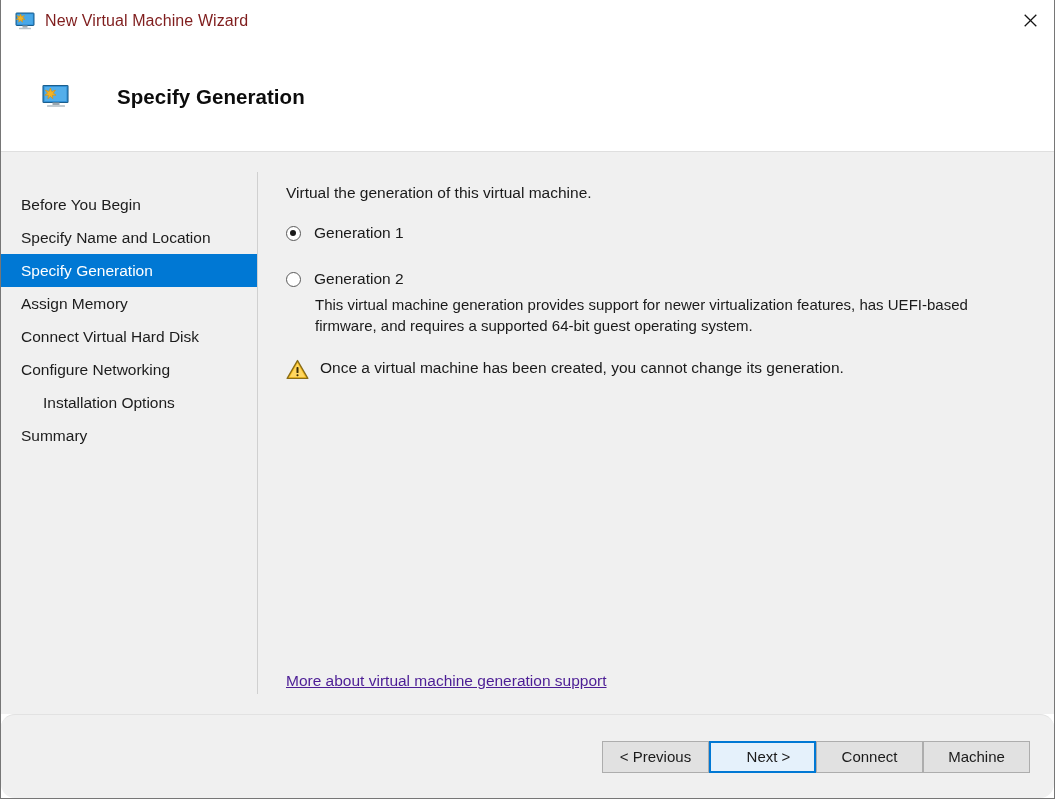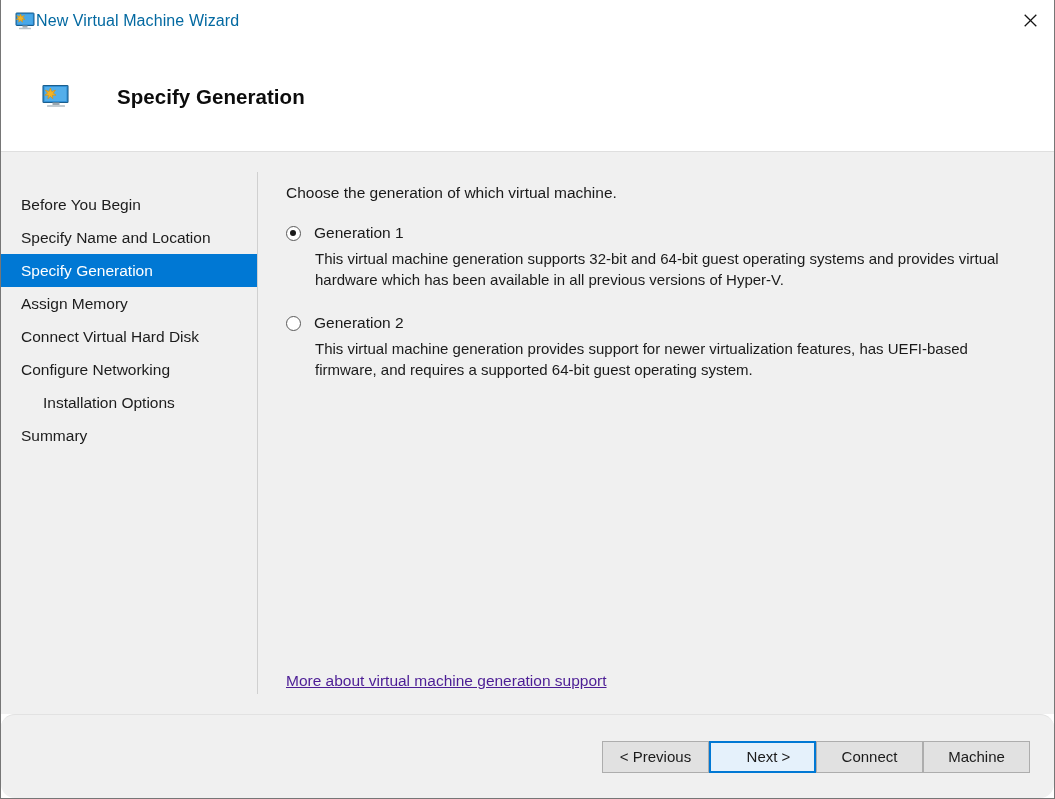--- a/index.html
+++ b/index.html
@@ -30,23 +30,23 @@
     align-items: center;
     position: relative;
   }
   #title-icon {
     width: 22px; height: 22px;
     margin-left: 13px;
     position: relative;
     flex: 0 0 22px;
   }
   #title-text {
-    margin-left: 0;
+    margin-left: 9px;
     font-size: 16px;
-    color: #0369a1;
+    color: #7f1d1d;
     letter-spacing: 0.1px;
     white-space: nowrap;
   }
   #close-btn {
     position: absolute;
     right: 0; top: 0;
     width: 47px; height: 41px;
     display: flex; align-items: center; justify-content: center;
     cursor: default;
   }
@@ -285,38 +285,48 @@
       <div class="nav-item indent">
           <span>Installation Options</span>
         </div>
       <div class="nav-item">
           <span>Summary</span>
         </div>
       <div id="sidebar-divider"></div>
     </div>
 
     <div id="content">
-      <p id="intro">Choose the generation of which virtual machine.</p>
+      <p id="intro">Virtual the generation of this virtual machine.</p>
 
       <div class="option-block">
         <div class="option-row">
           <span class="radio checked"></span>
           <span class="option-label">Generation 1</span>
         </div>
-        <div class="option-desc">This virtual machine generation supports 32-bit and 64-bit guest operating systems and provides virtual hardware which has been available in all previous versions of Hyper-V.</div>
       </div>
 
       <div class="option-block" id="gen2-block">
         <div class="option-row">
           <span class="radio"></span>
           <span class="option-label">Generation 2</span>
         </div>
         <div class="option-desc">This virtual machine generation provides support for newer virtualization features, has UEFI-based firmware, and requires a supported 64-bit guest operating system.</div>
       </div>
 
+      <div id="warning-row">
+        <span id="warning-icon">
+          <svg width="23" height="21" viewBox="0 0 23 21">
+            <path d="M11.5 1.6 L21.8 19.4 L1.2 19.4 Z" fill="#ffc425" stroke="#8a6d17" stroke-width="1.4" stroke-linejoin="round"></path>
+            <path d="M11.5 4.6 L19.1 17.9 L3.9 17.9 Z" fill="#ffd761" stroke="none"></path>
+            <rect x="10.5" y="8" width="2" height="6.1" rx="0.7" fill="#3a2c05"></rect>
+            <rect x="10.5" y="15.3" width="2" height="2" rx="0.7" fill="#3a2c05"></rect>
+          </svg>
+        </span>
+        <span id="warning-text">Once a virtual machine has been created, you cannot change its generation.</span>
+      </div>
 
       <a id="more-link" href="#">More about virtual machine generation support</a>
     </div>
   </div>
 
   <div id="footer">
     <button class="btn">&lt; Previous</button>
     <button class="btn default">Next &gt;</button>
     <button class="btn">Connect</button>
     <button class="btn">Machine</button>

